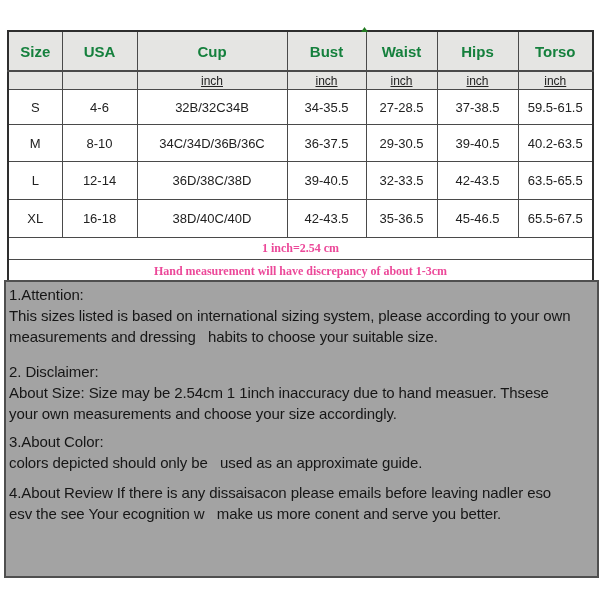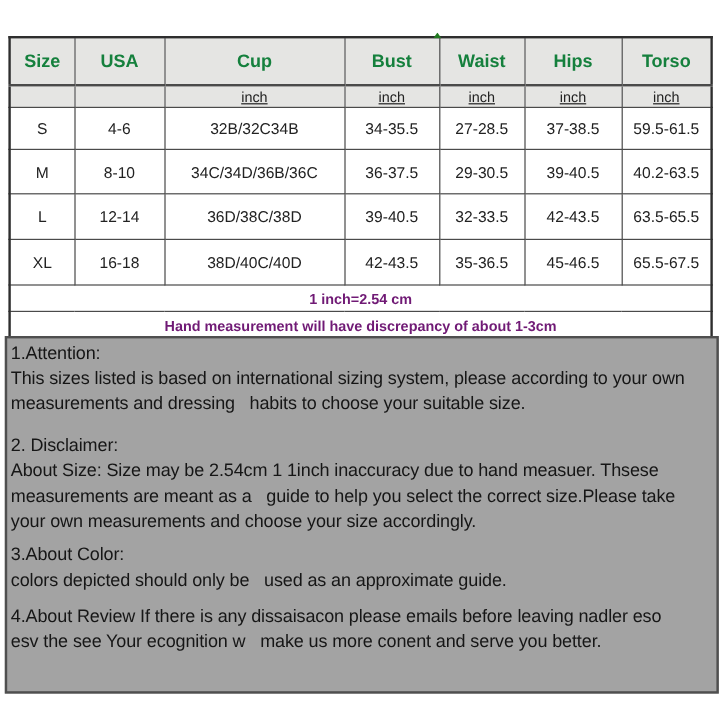--- a/index.html
+++ b/index.html
@@ -28,22 +28,22 @@
     border-top:2px solid #4a4a4a;
     text-decoration:underline;
   }
   .data-row td{font-size:13px;color:#222;background:#ffffff;}
   .row-s td{height:34px;}
   .row-m td{height:36px;}
   .row-l td{height:37px;}
   .row-xl td{height:37px;}
   .note-row td{
     height:21px;background:#ffffff;
-    font-family:Liberation Sans, sans-serif;
-    font-size:12px;font-weight:bold;color:#701a75;
+    font-family:Liberation Serif, serif;
+    font-size:12px;font-weight:bold;color:#ec4899;
   }
   .note-row.second td{height:23px;}
   .green-marker{
     position:absolute;left:361px;top:27px;width:7px;height:5px;
     background:#217a21;
     clip-path:polygon(50% 0,100% 100%,0 100%);
   }
   .info-box{
     position:absolute;left:4px;top:280px;width:588px;height:292px;
     border:2px solid #4f4f4f;background:#a3a3a3;
@@ -139,21 +139,20 @@
 
 <div class="info-box">
   <div class="info-section sec-1">
     <div class="info-line">1.Attention:</div>
     <div class="info-line">This sizes listed is based on international sizing system, please according to your own</div>
     <div class="info-line">measurements and dressing   habits to choose your suitable size.</div>
   </div>
   <div class="info-section sec-2">
     <div class="info-line">2. Disclaimer:</div>
     <div class="info-line">About Size: Size may be 2.54cm 1 1inch inaccuracy due to hand measuer. Thsese</div>
-    <div class="info-line">measurements are meant as a   guide to help you select the correct size.Please take</div>
     <div class="info-line">your own measurements and choose your size accordingly.</div>
   </div>
   <div class="info-section sec-3">
     <div class="info-line">3.About Color:</div>
     <div class="info-line">colors depicted should only be   used as an approximate guide.</div>
   </div>
   <div class="info-section sec-4">
     <div class="info-line">4.About Review If there is any dissaisacon please emails before leaving nadler eso</div>
     <div class="info-line">esv the see Your ecognition w   make us more conent and serve you better.</div>
   </div>

